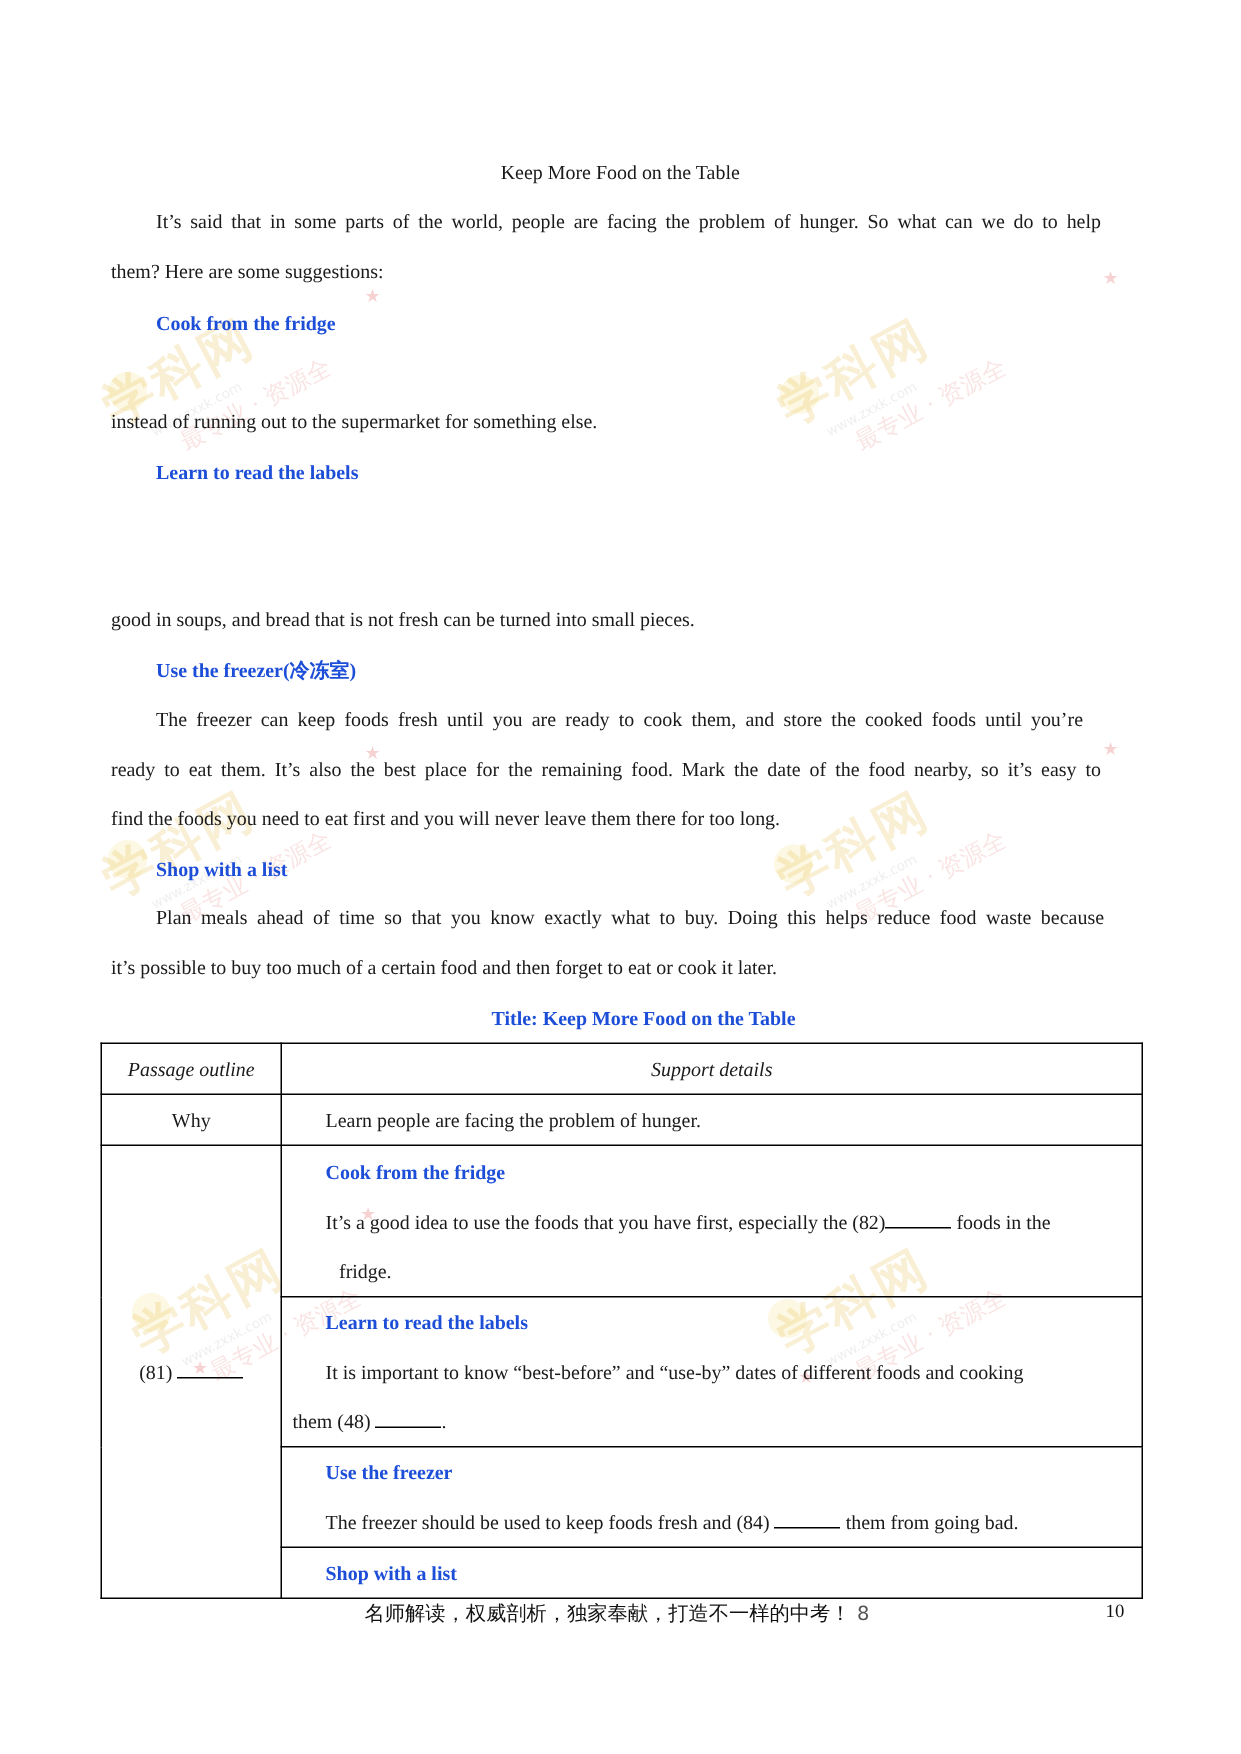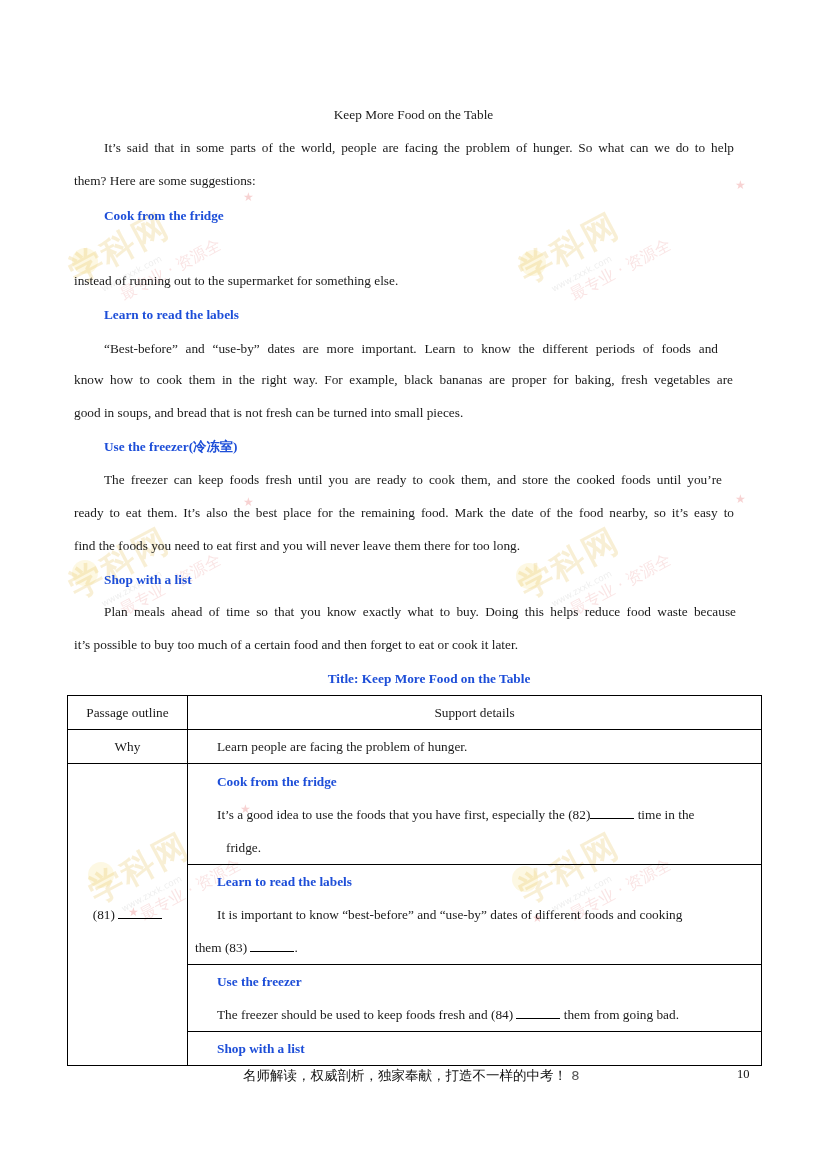--- a/index.html
+++ b/index.html
@@ -182,66 +182,64 @@
 
   <div class="line title">Keep More Food on the Table</div>
 
   <div class="line just" style="left:104px; width:630px; top:140px;">It’s said that in some parts of the world, people are facing the problem of hunger. So what can we do to help</div>
   <div class="line" style="left:74px; top:173px;">them? Here are some suggestions:</div>
 
   <div class="line bold" style="left:104px; top:208px;">Cook from the fridge</div>
   <div class="line" style="left:74px; top:273px;">instead of running out to the supermarket for something else.</div>
 
   <div class="line bold" style="left:104px; top:307px;">Learn to read the labels</div>
-  <div class="line just" style="left:104px; width:614px; top:341px;">“Best-before” and “use-by” dates are more important. Learn to know the different periods of foods and</div>
-  <div class="line just" style="left:74px; width:659px; top:372px;">know how to cook them in the right way. For example, black bananas are proper for baking, fresh vegetables are</div>
   <div class="line" style="left:74px; top:405px;">good in soups, and bread that is not fresh can be turned into small pieces.</div>
 
   <div class="line bold" style="left:104px; top:439px;">Use the freezer(冷冻室)</div>
   <div class="line just" style="left:104px; width:618px; top:472px;font-family:Liberation Serif, serif;">The freezer can keep foods fresh until you are ready to cook them, and store the cooked foods until you’re</div>
   <div class="line just" style="left:74px; width:660px; top:505px;">ready to eat them. It’s also the best place for the remaining food. Mark the date of the food nearby, so it’s easy to</div>
   <div class="line" style="left:74px; top:538px;">find the foods you need to eat first and you will never leave them there for too long.</div>
 
   <div class="line bold" style="left:104px; top:572px;">Shop with a list</div>
   <div class="line just" style="left:104px; width:632px; top:604px;">Plan meals ahead of time so that you know exactly what to buy. Doing this helps reduce food waste because</div>
   <div class="line" style="left:74px; top:637px;">it’s possible to buy too much of a certain food and then forget to eat or cook it later.</div>
 
   <div class="line bold" style="left:0; width:858px; text-align:center; top:671px;">Title: Keep More Food on the Table</div>
 
   <table class="outline-table">
     <tbody>
-        <tr style="height:34px;">
+        <tr style="height:34px;font-style:italic;">
       <td class="c1">Passage outline</td>
       <td class="c2" style="text-align:center;">Support details</td>
     </tr>
     <tr style="height:34px;">
       <td class="c1">Why</td>
       <td class="c2">
         <div class="cell-inner indent">Learn people are facing the problem of hunger.</div>
       </td>
     </tr>
     <tr style="height:100px;">
       <td class="c1" rowspan="4">
         <span>(81)</span>
         <span class="blank"></span>
       </td>
       <td class="c2">
         <div class="cell-inner" style="padding-top:1px;">
           <span class="row-text bold indent" style="padding-left:29px; margin-left:-7px; line-height:33px;">Cook from the fridge</span>
-          <span class="row-text" style="padding-left:29px; margin-left:-7px; line-height:33px; white-space:nowrap;"><span>It’s a good idea to use the foods that you have first, especially the (82)</span><span class="blank"></span><span> time in the</span></span>
+          <span class="row-text" style="padding-left:29px; margin-left:-7px; line-height:33px; white-space:nowrap;"><span>It’s a good idea to use the foods that you have first, especially the (82)</span><span class="blank"></span><span> foods in the</span></span>
           <span class="row-text" style="line-height:33px;margin-left:31px;">fridge.</span>
         </div>
       </td>
     </tr>
     <tr style="height:100px;">
       <td class="c2">
         <div class="cell-inner">
           <span class="row-text bold" style="padding-left:29px; margin-left:-7px; line-height:33px;">Learn to read the labels</span>
           <span class="row-text" style="padding-left:29px; margin-left:-7px; line-height:33px; white-space:nowrap;">It is important to know “best-before” and “use-by” dates of different foods and cooking</span>
-          <span class="row-text" style="line-height:33px;"><span>them (83) </span><span class="blank"></span><span>.</span></span>
+          <span class="row-text" style="line-height:33px;"><span>them (48) </span><span class="blank"></span><span>.</span></span>
         </div>
       </td>
     </tr>
     <tr style="height:67px;">
       <td class="c2">
         <div class="cell-inner">
           <span class="row-text bold" style="padding-left:29px; margin-left:-7px; line-height:33px;">Use the freezer</span>
           <span class="row-text" style="padding-left:29px; margin-left:-7px; line-height:33px; white-space:nowrap;"><span>The freezer should be used to keep foods fresh and (84) </span><span class="blank"></span><span> them from going bad.</span></span>
         </div>
       </td>

